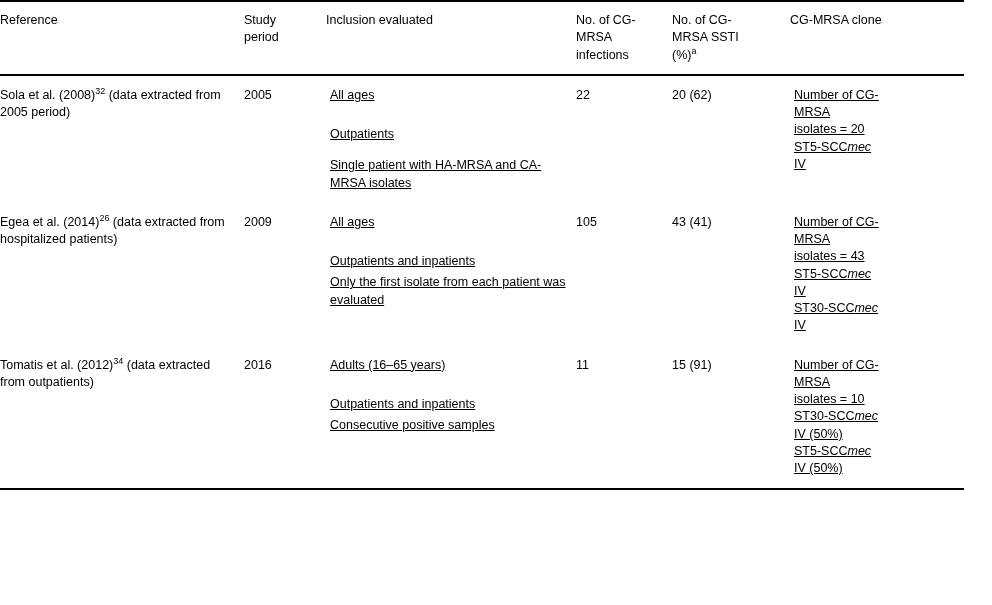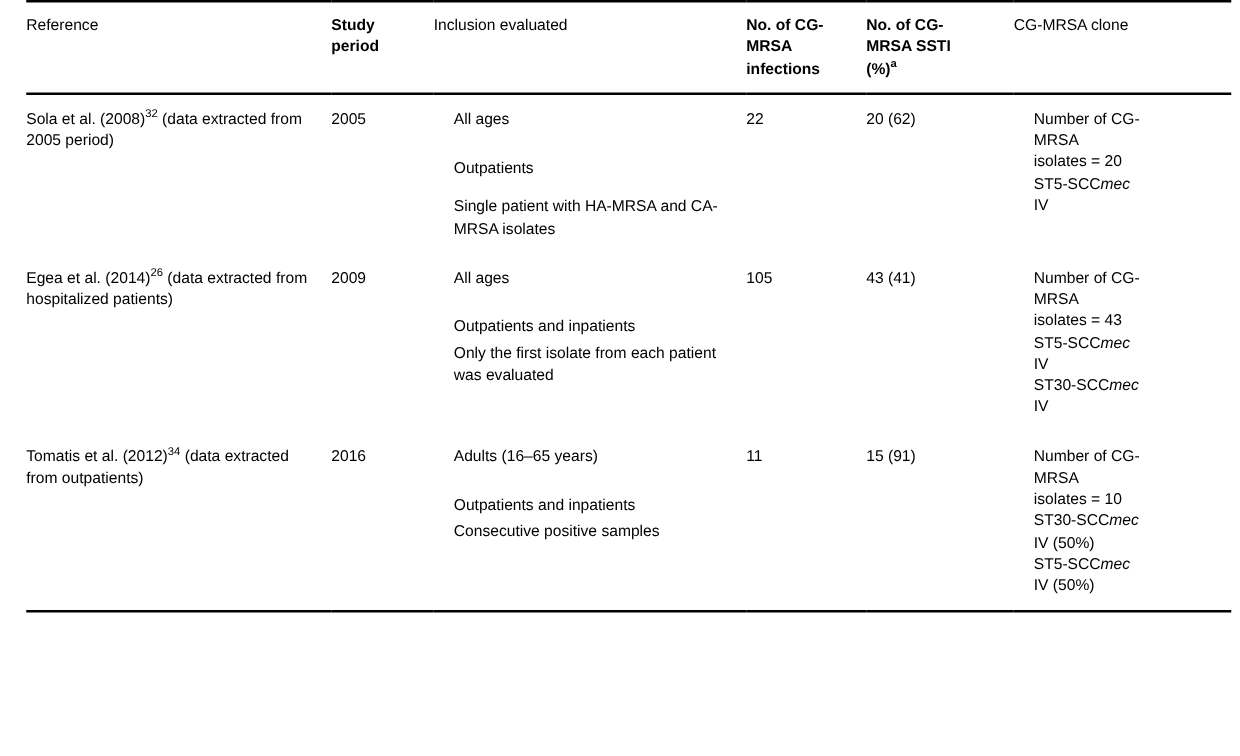--- a/index.html
+++ b/index.html
@@ -12,21 +12,21 @@
     height: 605px;
     font-family: "Liberation Sans", sans-serif;
     color: #000000;
     overflow: hidden;
   }
   .table-wrap {
     position: relative;
     width: 992px;
     height: 605px;
     box-sizing: border-box;
-    padding: 0 21px;
+    padding: 0 0;
   }
   table.data-table {
     width: 964px;
     border-collapse: collapse;
     table-layout: fixed;
     font-size: 12.5px;
     line-height: 1.38;
   }
   table.data-table thead th {
     text-align: left;
@@ -46,33 +46,34 @@
     border-bottom: 2px solid #000;
   }
   .col-ref    { width: 244px; }
   .col-period { width: 82px; }
   .col-incl   { width: 250px; }
   .col-inf    { width: 96px; }
   .col-ssti   { width: 118px; }
   .col-clone  { width: 174px; }
 
   .cell-lines > div {
-    margin: 0 0 0 16px;
+    margin: 0 0 0 4px;
+    text-decoration: underline;
   }
   .gap-sm { height: 22px; }
   .gap-md { height: 14px; }
   .gap-xs { height: 4px; }
 
   sup {
     font-size: 9px;
     vertical-align: super;
     line-height: 0;
   }
   .ital { font-style: italic; }
-  .blk { display: block; font-weight: bold; }
+  .blk { display: block; }
 </style>
 </head>
 <body>
 
 <div class="table-wrap">
   <table class="data-table">
     <colgroup>
       <col class="col-ref">
       <col class="col-period">
       <col class="col-incl">

